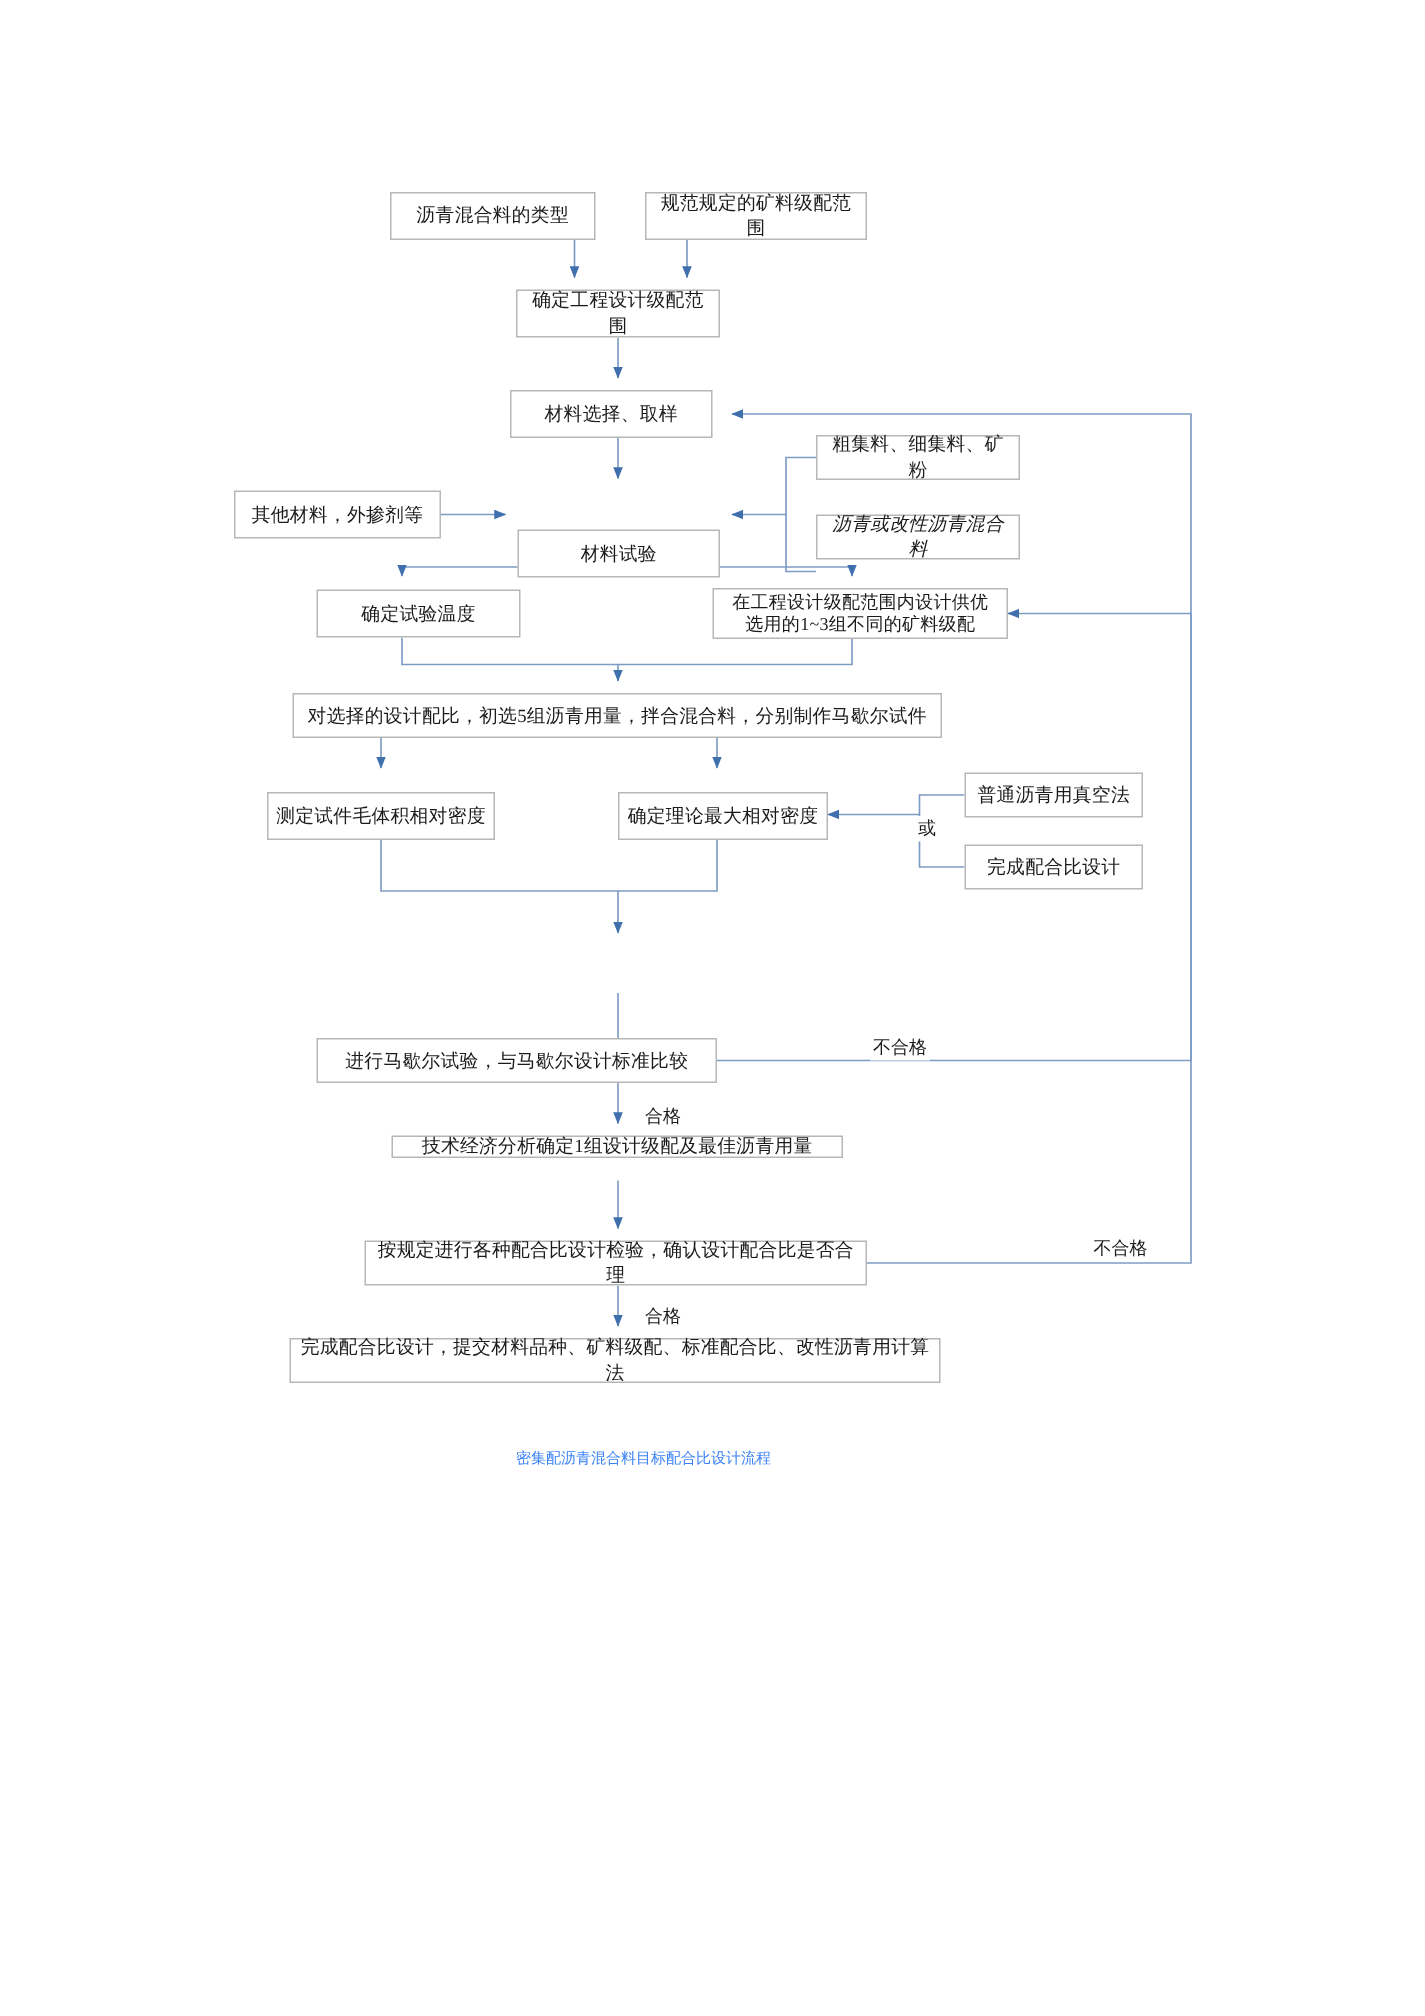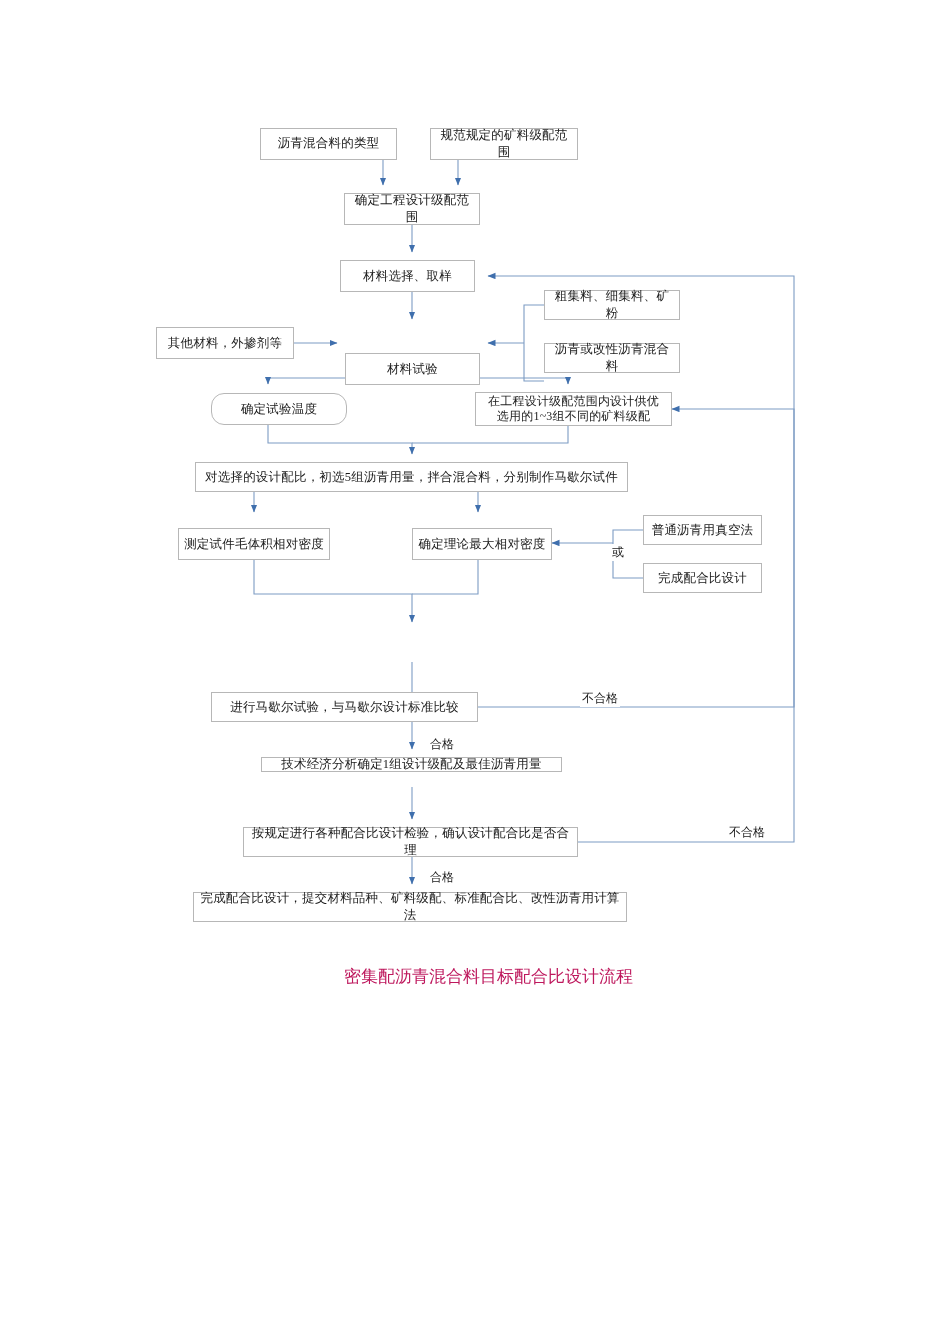--- a/index.html
+++ b/index.html
@@ -40,22 +40,22 @@
     position: absolute;
     font-size: 12px;
     color: #1a1a1a;
     z-index: 4;
     background: #ffffff;
     padding: 0 2px;
     white-space: nowrap;
   }
   .caption {
     position: absolute;
-    font-size: 17px;
-    color: #be185d;
+    font-size: 10px;
+    color: #3b82f6;
     white-space: nowrap;
     z-index: 4;
   }
   svg#wires {
     position: absolute;
     left: 0; top: 0;
     width: 950px;
     height: 1344px;
     z-index: 1;
     overflow: visible;
@@ -123,23 +123,23 @@
   <div class="node" style="left:344px; top:193px; width:136px; height:32px;">确定工程设计级配范围</div>
 
   <div class="node" style="left:340px; top:260px; width:135px; height:32px;">材料选择、取样</div>
 
   <div class="node" style="left:345px; top:327px; width:135px; height:32px;margin-top:26px;">材料试验</div>
 
   <div class="node" style="left:156px; top:327px; width:138px; height:32px;">其他材料，外掺剂等</div>
 
   <div class="node" style="left:544px; top:290px; width:136px; height:30px;">粗集料、细集料、矿粉</div>
 
-  <div class="node" style="left:544px; top:343px; width:136px; height:30px;">沥青或改性沥青混合料</div>
+  <div class="node" style="left:544px; top:343px; width:136px; height:30px;font-style:italic;">沥青或改性沥青混合料</div>
 
-  <div class="node" style="left:211px; top:393px; width:136px; height:32px;border-radius:13px;">确定试验温度</div>
+  <div class="node" style="left:211px; top:393px; width:136px; height:32px;">确定试验温度</div>
 
   <div class="node" style="left:475px; top:392px; width:197px; height:34px; white-space:pre-line; font-size:12px; line-height:1.25;">在工程设计级配范围内设计供优
 选用的1~3组不同的矿料级配</div>
 
   <div class="node" style="left:195px; top:462px; width:433px; height:30px;">对选择的设计配比，初选5组沥青用量，拌合混合料，分别制作马歇尔试件</div>
 
   <div class="node" style="left:178px; top:528px; width:152px; height:32px;">测定试件毛体积相对密度</div>
 
   <div class="node" style="left:412px; top:528px; width:140px; height:32px;">确定理论最大相对密度</div>
 

